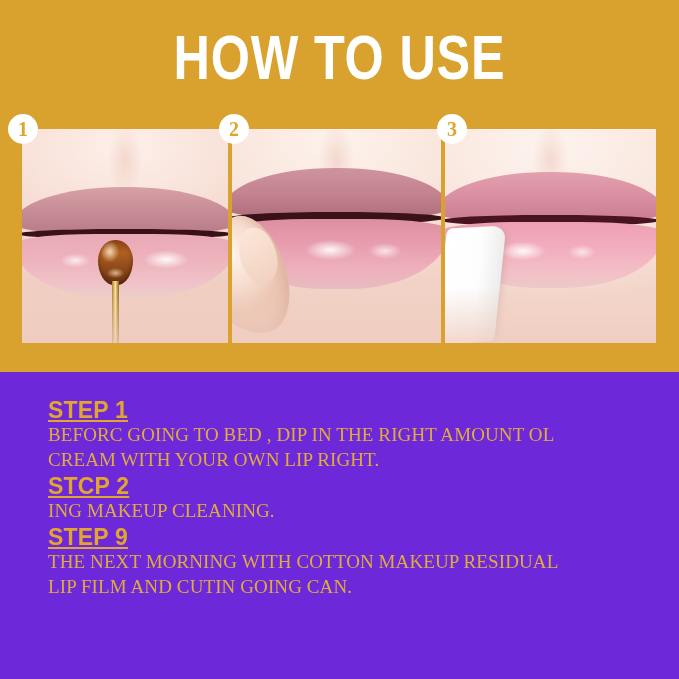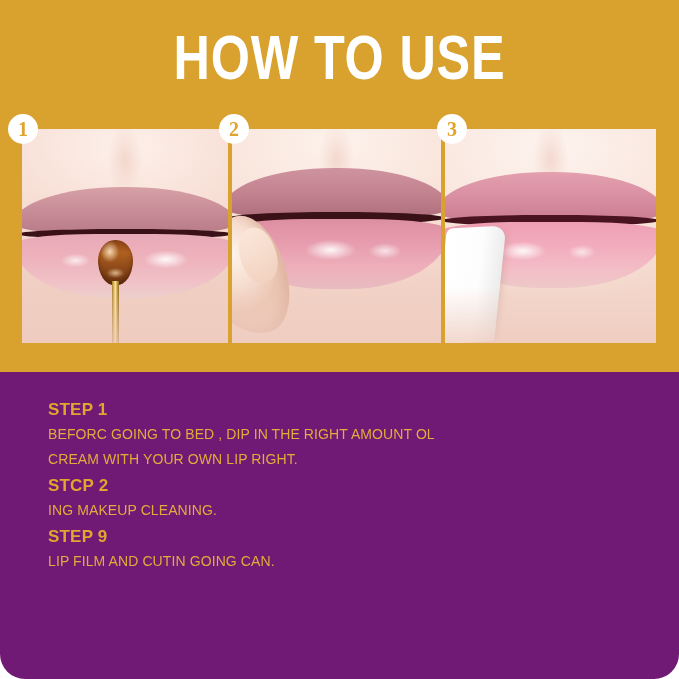--- a/index.html
+++ b/index.html
@@ -12,22 +12,21 @@
     overflow: hidden;
     background: #ffffff;
     font-family: "Liberation Sans", sans-serif;
     -webkit-font-smoothing: antialiased;
   }
 
   #page {
     position: relative;
     width: 679px;
     height: 679px;
-    background: #701a75;
-    border-radius: 25px;
+    background: #6d28d9;
   }
 
   
   .hero-band {
     position: absolute;
     left: 0;
     top: 0;
     width: 679px;
     height: 372px;
     background: #d9a12e;
@@ -261,30 +260,32 @@
   .instructions {
     position: absolute;
     left: 48px;
     top: 398px;
     width: 600px;
   }
   .step-block { margin-bottom: 2px; }
   .step-heading {
     color: #e2a62f;
     font-weight: 700;
-    font-size: 17px;
+    font-size: 23px;
     line-height: 24px;
     letter-spacing: .2px;
+    text-decoration: underline;
   }
   .step-body {
     color: #e0ad3c;
     font-weight: 400;
-    font-size: 14px;
+    font-size: 19px;
     line-height: 25px;
     letter-spacing: .1px;
+    font-family: Liberation Serif, serif;
   }
   .step-body .line { display: block; white-space: nowrap; }
 </style>
 </head>
 <body>
 
 <div id="page">
 
   <div class="hero-band">
     <div class="hero-title">HOW TO USE</div>
@@ -349,19 +350,20 @@
     <div class="step-block">
       <div class="step-heading">STCP 2</div>
       <div class="step-body">
         <span class="line">ING MAKEUP CLEANING.</span>
       </div>
     </div>
 
     <div class="step-block">
       <div class="step-heading">STEP 9</div>
       <div class="step-body">
+        <span class="line">THE NEXT MORNING WITH COTTON MAKEUP RESIDUAL</span>
         <span class="line">LIP FILM AND CUTIN GOING CAN.</span>
       </div>
     </div>
 
   </div>
 
 </div>
 
 </body></html>

